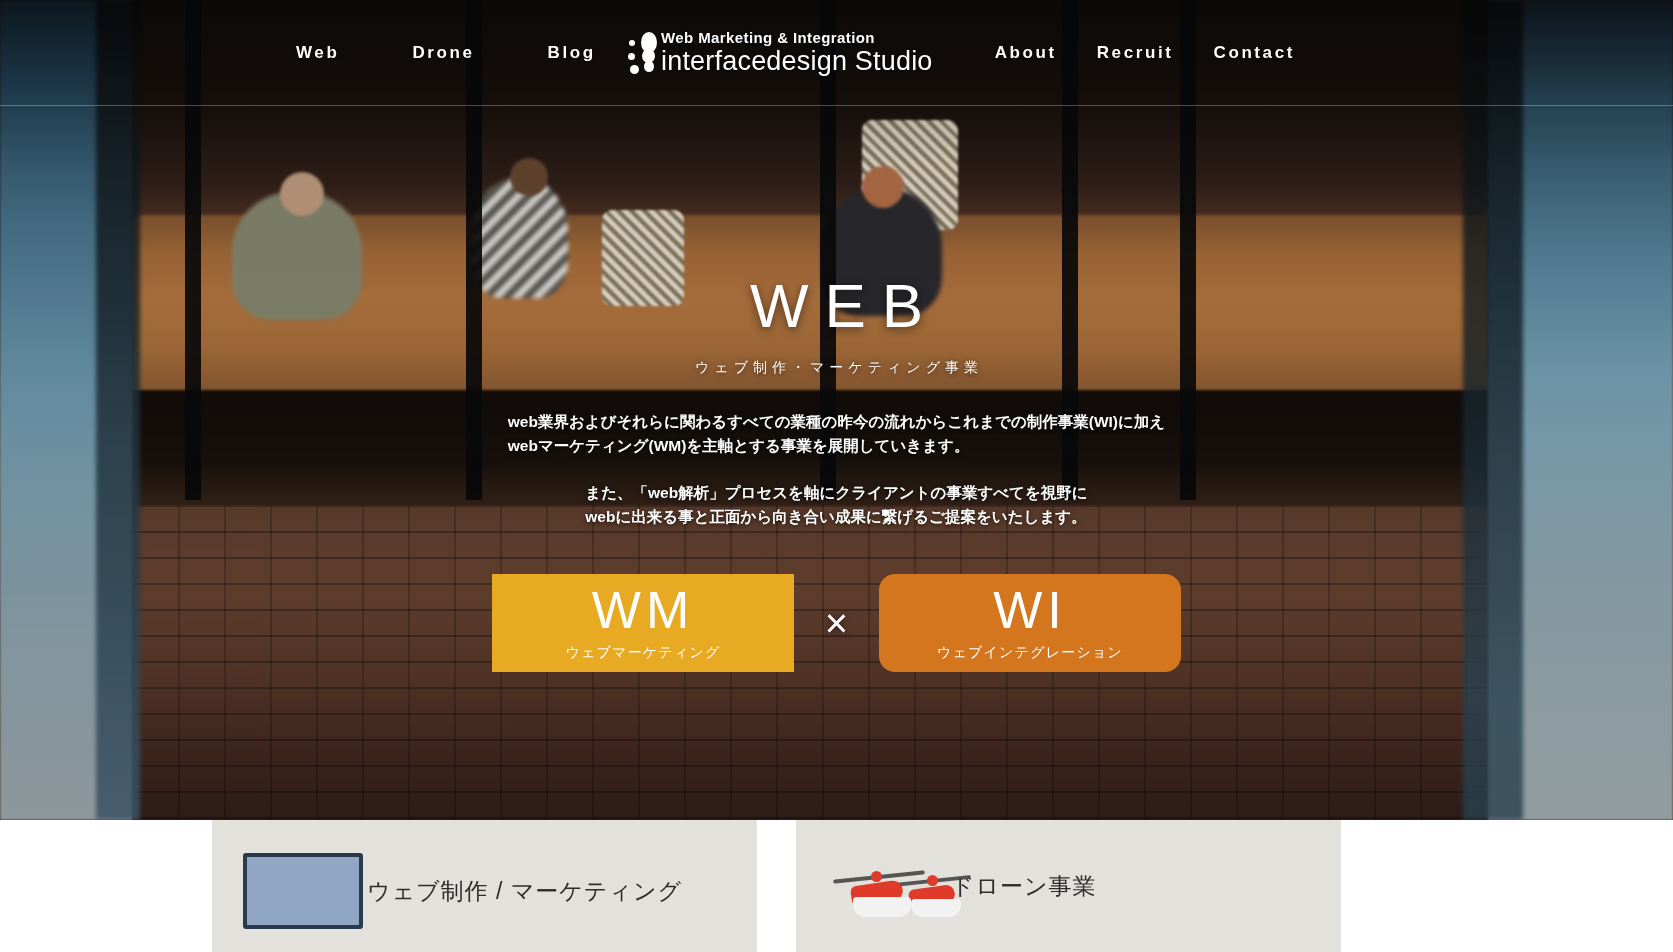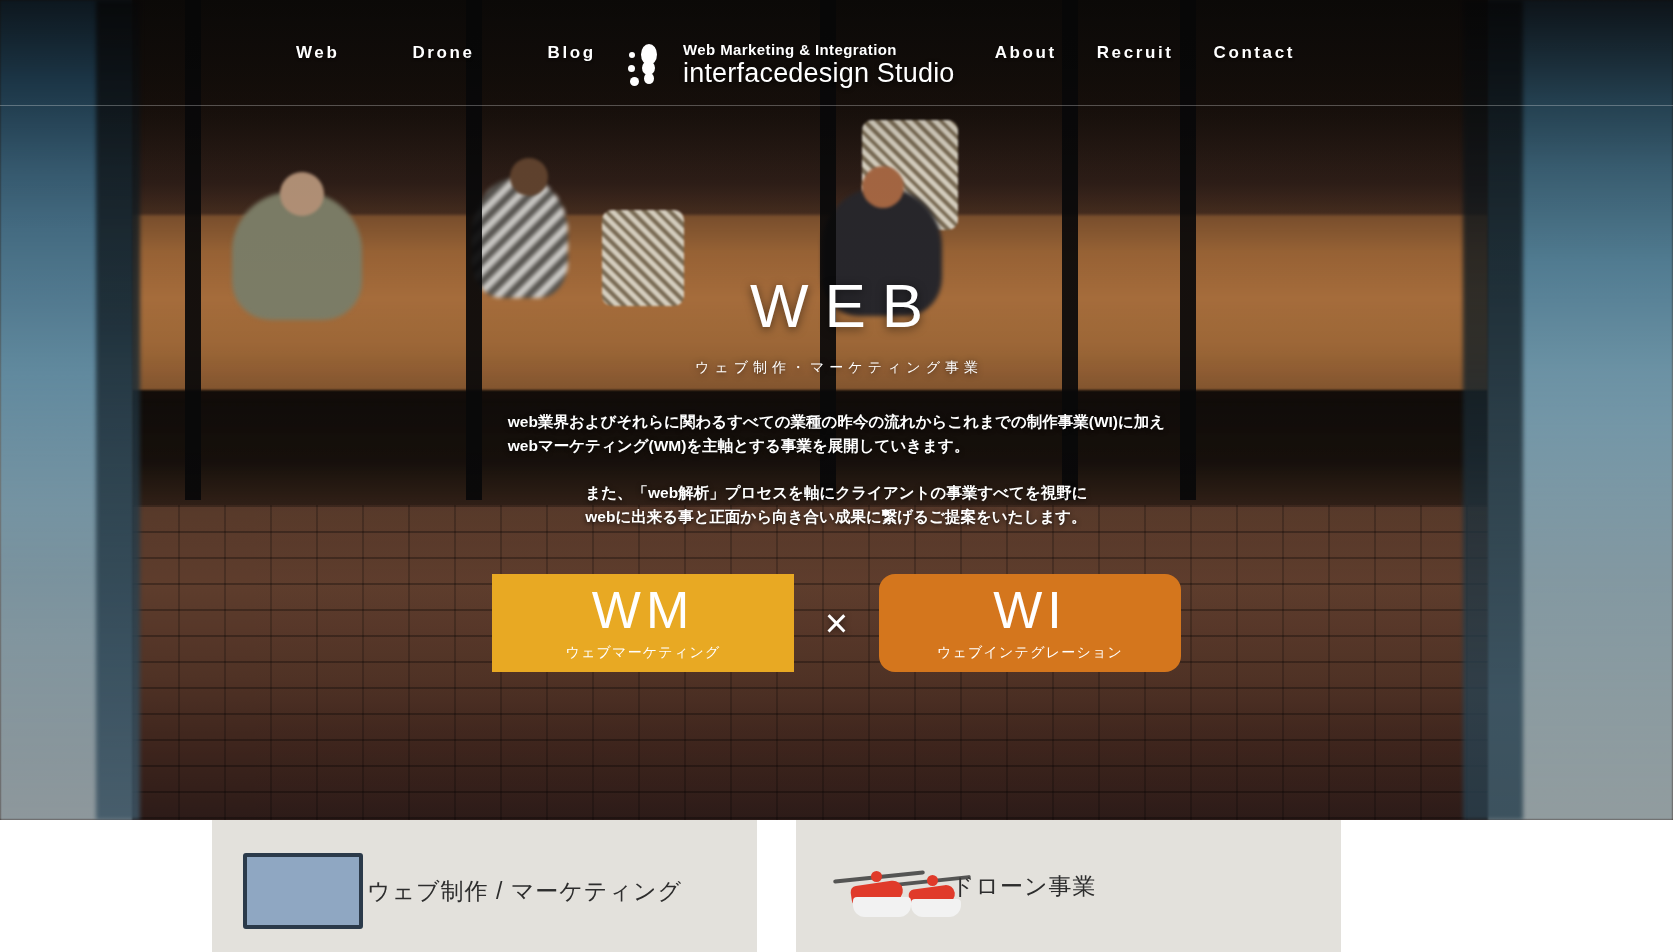--- a/index.html
+++ b/index.html
@@ -82,22 +82,22 @@
   .nav { position:absolute; left:0; top:0; width:1673px; height:106px; z-index:20;
     border-bottom:1px solid rgba(255,255,255,.28); }
   .nav-inner { position:relative; width:1673px; height:105px;
     display:flex; align-items:center; justify-content:center; }
   .nav-left { position:absolute; left:296px; top:0; height:105px; display:flex; align-items:center; gap:73px; }
   .nav-right { position:absolute; right:378px; top:0; height:105px; display:flex; align-items:center; gap:40px; }
   .nav-link { color:#fff; font-size:17px; font-weight:bold; letter-spacing:2.6px;
     text-decoration:none; cursor:pointer; white-space:nowrap;
     text-shadow:0 1px 3px rgba(0,0,0,.75); }
 
-  .brand { position:absolute; left:628px; top:30px; display:flex; align-items:flex-start; gap:22px;
-    cursor:pointer;margin-top:12px; }
+  .brand { position:absolute; left:628px; top:30px; display:flex; align-items:flex-start; gap:0;
+    cursor:pointer; }
   .brand-mark { position:relative; width:33px; height:48px; flex:none; }
   .brand-mark i { position:absolute; background:#fff; border-radius:50%; display:block; }
   .bm1 { left:13px; top:2px;  width:16px; height:21px; border-radius:52% 48% 44% 56%; }
   .bm2 { left:14px; top:19px; width:13px; height:14px; }
   .bm3 { left:16px; top:31px; width:10px; height:11px; }
   .bm4 { left:1px;  top:10px; width:6px;  height:6px; }
   .bm5 { left:0px;  top:23px; width:7px;  height:7px; }
   .bm6 { left:2px;  top:35px; width:9px;  height:9px; }
   .brand-text { display:flex; flex-direction:column; line-height:1; }
   .brand-top { color:#fff; font-size:15px; font-weight:bold; letter-spacing:.4px;

